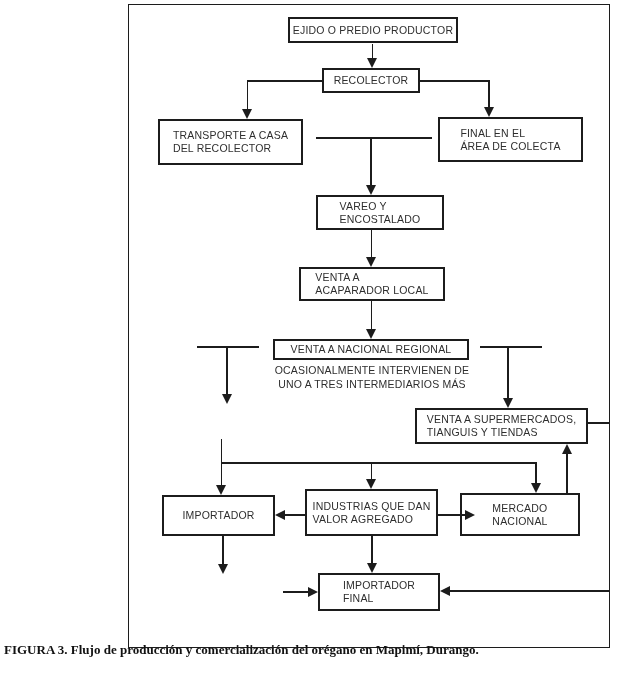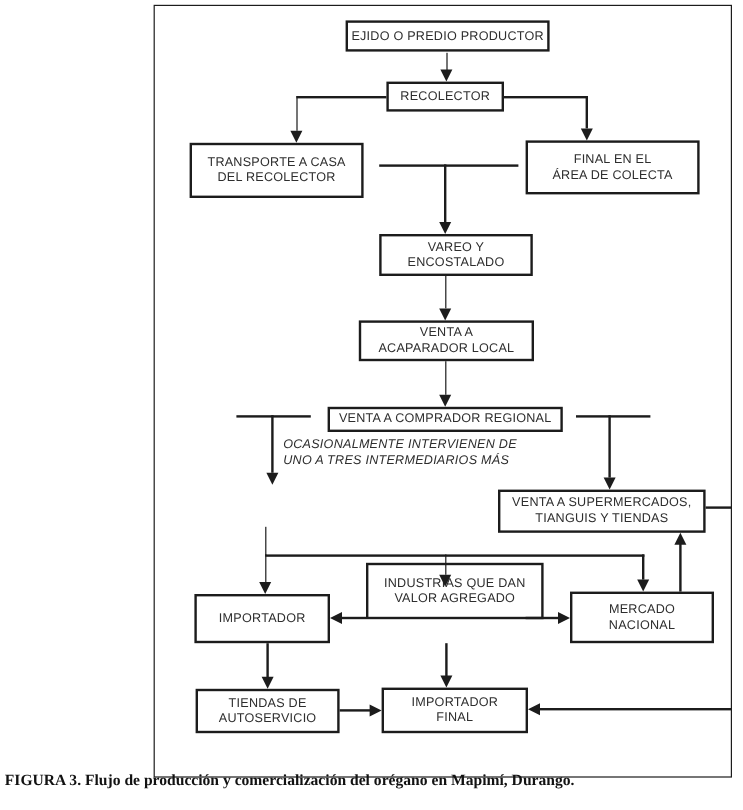--- a/index.html
+++ b/index.html
@@ -1,31 +1,31 @@
 <!DOCTYPE html>
 <html><head>
 <meta charset="utf-8">
 <style>
   html,body{margin:0;padding:0;background:#ffffff;}
   .page{position:relative;width:619px;height:675px;background:#ffffff;overflow:hidden;
         font-family:"Liberation Sans", sans-serif;}
   .frame{position:absolute;left:128px;top:4px;width:480px;height:642px;
          border:1.5px solid #1c1c1c;background:transparent;}
   .node{position:absolute;box-sizing:border-box;border:2.5px solid #1c1c1c;background:#ffffff;
-        display:flex;align-items:center;justify-content:center;text-align:center;}
+        display:flex;align-items:center;justify-content:center;text-align:left;}
   .node-label{white-space:pre-line;font-size:10.5px;line-height:13px;color:#2e2e2e;letter-spacing:.2px;}
   .hline{position:absolute;height:1.5px;background:#1c1c1c;}
   .vline{position:absolute;width:1.5px;background:#1c1c1c;}
   .arr{position:absolute;width:0;height:0;}
   .arr-d{border-left:5px solid transparent;border-right:5px solid transparent;border-top:10px solid #1c1c1c;}
   .arr-u{border-left:5px solid transparent;border-right:5px solid transparent;border-bottom:10px solid #1c1c1c;}
   .arr-l{border-top:5px solid transparent;border-bottom:5px solid transparent;border-right:10px solid #1c1c1c;}
   .arr-r{border-top:5px solid transparent;border-bottom:5px solid transparent;border-left:10px solid #1c1c1c;}
-  .note{position:absolute;left:236px;top:363px;width:272px;text-align:left;white-space:pre-line;
-        font-size:10.5px;line-height:14px;color:#2e2e2e;letter-spacing:.2px;font-style:italic;}
+  .note{position:absolute;left:236px;top:363px;width:272px;text-align:center;white-space:pre-line;
+        font-size:10.5px;line-height:14px;color:#2e2e2e;letter-spacing:.2px;}
   .caption{position:absolute;left:4px;top:642px;width:610px;
            font-family:"Liberation Serif", serif;font-weight:bold;font-size:13px;color:#121212;}
 </style>
 </head>
 <body>
 
 <div class="page">
   <div class="frame"></div>
 
   <div class="node" style="left:288px;top:17px;width:170px;height:26px">
@@ -44,40 +44,36 @@
   </div>
   <div class="node" style="left:316px;top:195px;width:128px;height:35px">
     <span class="node-label">VAREO Y
 ENCOSTALADO</span>
   </div>
   <div class="node" style="left:299px;top:267px;width:146px;height:34px">
     <span class="node-label">VENTA A
 ACAPARADOR LOCAL</span>
   </div>
   <div class="node" style="left:273px;top:339px;width:196px;height:21px">
-    <span class="node-label">VENTA A COMPRADOR REGIONAL</span>
+    <span class="node-label">VENTA A NACIONAL REGIONAL</span>
   </div>
   <div class="node" style="left:162px;top:495px;width:113px;height:41px">
     <span class="node-label">IMPORTADOR</span>
   </div>
   <div class="node" style="left:415px;top:408px;width:173px;height:36px">
     <span class="node-label">VENTA A SUPERMERCADOS,
 TIANGUIS Y TIENDAS</span>
   </div>
-  <div class="node" style="left:305px;top:469px;width:148px;height:47px">
+  <div class="node" style="left:305px;top:489px;width:133px;height:47px">
     <span class="node-label">INDUSTRIAS QUE DAN
 VALOR AGREGADO</span>
   </div>
-  <div class="node" style="left:475px;top:493px;width:120px;height:43px">
+  <div class="node" style="left:460px;top:493px;width:120px;height:43px">
     <span class="node-label">MERCADO
 NACIONAL</span>
-  </div>
-  <div class="node" style="left:163px;top:574px;width:120px;height:37px">
-    <span class="node-label">TIENDAS DE
-AUTOSERVICIO</span>
   </div>
   <div class="node" style="left:318px;top:573px;width:122px;height:38px">
     <span class="node-label">IMPORTADOR
 FINAL</span>
   </div>
 
   <div class="note">OCASIONALMENTE INTERVIENEN DE
 UNO A TRES INTERMEDIARIOS MÁS</div>
 
   <div class="vline" style="left:371.5px;top:44px;height:15px"></div>

